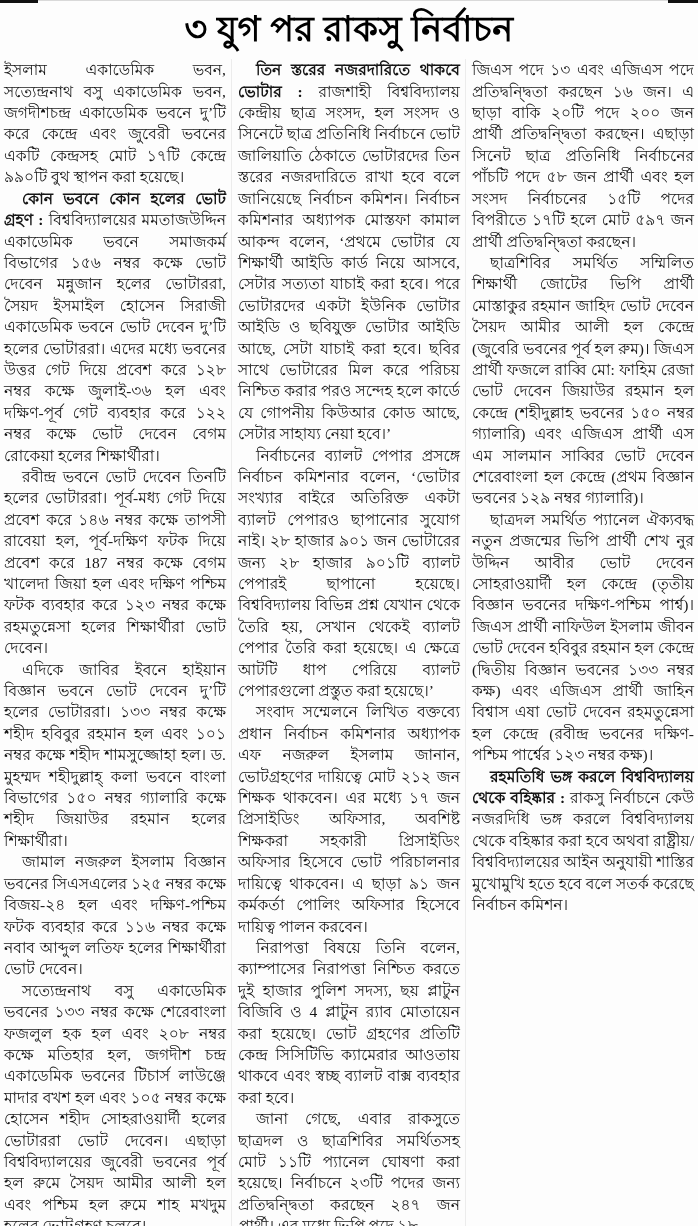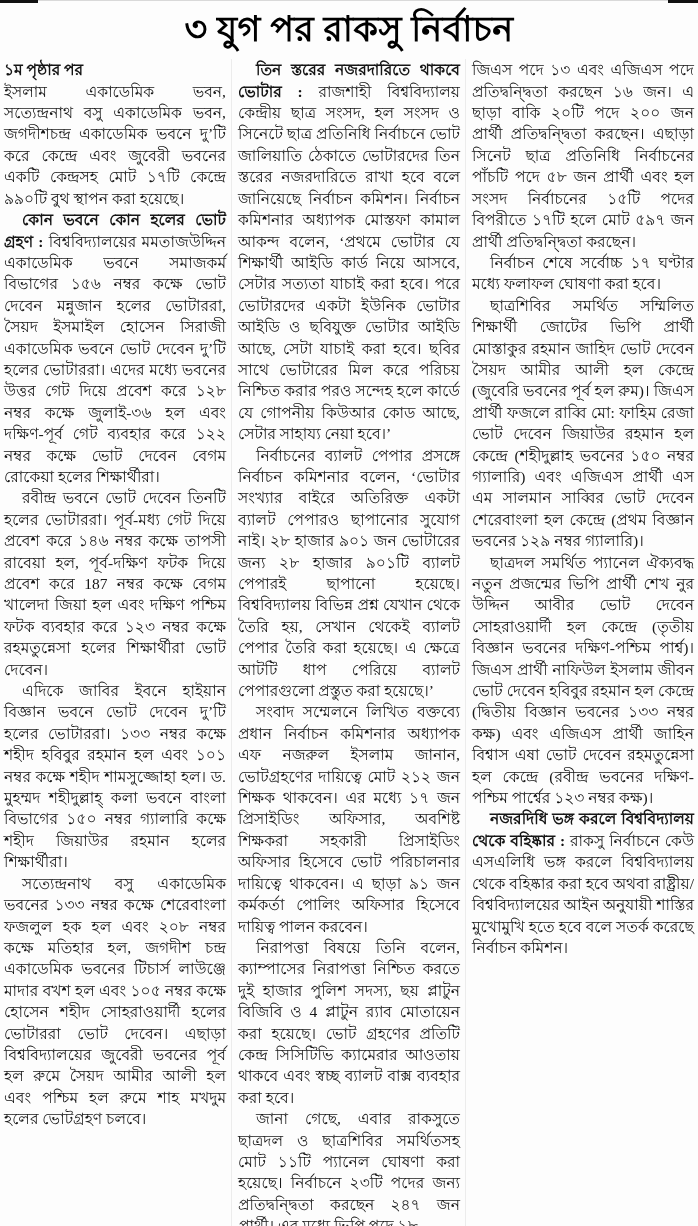--- a/index.html
+++ b/index.html
@@ -64,38 +64,37 @@
 
 <div class="page">
   <div class="crop-seg left"></div>
   <div class="crop-seg right"></div>
 
   <h1 class="headline">৩ যুগ পর রাকসু নির্বাচন</h1>
 
   <div class="columns">
 
     <div class="col">
-      <p class="continued"><b class="lead">১ম পৃষ্ঠার পর</b></p>
       <p class="noindent"><span>ইসলাম একাডেমিক ভবন, সত্যেন্দ্রনাথ বসু একাডেমিক ভবন, জগদীশচন্দ্র একাডেমিক ভবনে দু’টি করে কেন্দ্রে এবং জুবেরী ভবনের একটি কেন্দ্রসহ মোট ১৭টি কেন্দ্রে ৯৯০টি বুথ স্থাপন করা হয়েছে।</span></p>
       <p><b class="lead">কোন ভবনে কোন হলের ভোট গ্রহণ : </b><span>বিশ্ববিদ্যালয়ের মমতাজউদ্দিন একাডেমিক ভবনে সমাজকর্ম বিভাগের ১৫৬ নম্বর কক্ষে ভোট দেবেন মন্নুজান হলের ভোটাররা, সৈয়দ ইসমাইল হোসেন সিরাজী একাডেমিক ভবনে ভোট দেবেন দু’টি হলের ভোটাররা। এদের মধ্যে ভবনের উত্তর গেট দিয়ে প্রবেশ করে ১২৮ নম্বর কক্ষে জুলাই-৩৬ হল এবং দক্ষিণ-পূর্ব গেট ব্যবহার করে ১২২ নম্বর কক্ষে ভোট দেবেন বেগম রোকেয়া হলের শিক্ষার্থীরা।</span></p>
       <p><span>রবীন্দ্র ভবনে ভোট দেবেন তিনটি হলের ভোটাররা। পূর্ব-মধ্য গেট দিয়ে প্রবেশ করে ১৪৬ নম্বর কক্ষে তাপসী রাবেয়া হল, পূর্ব-দক্ষিণ ফটক দিয়ে প্রবেশ করে 187 নম্বর কক্ষে বেগম খালেদা জিয়া হল এবং দক্ষিণ পশ্চিম ফটক ব্যবহার করে ১২৩ নম্বর কক্ষে রহমতুন্নেসা হলের শিক্ষার্থীরা ভোট দেবেন।</span></p>
       <p><span>এদিকে জাবির ইবনে হাইয়ান বিজ্ঞান ভবনে ভোট দেবেন দু’টি হলের ভোটাররা। ১৩৩ নম্বর কক্ষে শহীদ হবিবুর রহমান হল এবং ১০১ নম্বর কক্ষে শহীদ শামসুজ্জোহা হল। ড. মুহম্মদ শহীদুল্লাহ্‌ কলা ভবনে বাংলা বিভাগের ১৫০ নম্বর গ্যালারি কক্ষে শহীদ জিয়াউর রহমান হলের শিক্ষার্থীরা।</span></p>
+      <p><span>জামাল নজরুল ইসলাম বিজ্ঞান ভবনের সিএসএলের ১২৫ নম্বর কক্ষে বিজয়-২৪ হল এবং দক্ষিণ-পশ্চিম ফটক ব্যবহার করে ১১৬ নম্বর কক্ষে নবাব আব্দুল লতিফ হলের শিক্ষার্থীরা ভোট দেবেন।</span></p>
       <p><span>সত্যেন্দ্রনাথ বসু একাডেমিক ভবনের ১৩৩ নম্বর কক্ষে শেরেবাংলা ফজলুল হক হল এবং ২০৮ নম্বর কক্ষে মতিহার হল, জগদীশ চন্দ্র একাডেমিক ভবনের টিচার্স লাউঞ্জে মাদার বখশ হল এবং ১০৫ নম্বর কক্ষে হোসেন শহীদ সোহরাওয়ার্দী হলের ভোটাররা ভোট দেবেন। এছাড়া বিশ্ববিদ্যালয়ের জুবেরী ভবনের পূর্ব হল রুমে সৈয়দ আমীর আলী হল এবং পশ্চিম হল রুমে শাহ মখদুম হলের ভোটগ্রহণ চলবে।</span></p>
     </div>
 
     <div class="col">
       <p><b class="lead">তিন স্তরের নজরদারিতে থাকবে ভোটার : </b><span>রাজশাহী বিশ্ববিদ্যালয় কেন্দ্রীয় ছাত্র সংসদ, হল সংসদ ও সিনেটে ছাত্র প্রতিনিধি নির্বাচনে ভোট জালিয়াতি ঠেকাতে ভোটারদের তিন স্তরের নজরদারিতে রাখা হবে বলে জানিয়েছে নির্বাচন কমিশন। নির্বাচন কমিশনার অধ্যাপক মোস্তফা কামাল আকন্দ বলেন, ‘প্রথমে ভোটার যে শিক্ষার্থী আইডি কার্ড নিয়ে আসবে, সেটার সত্যতা যাচাই করা হবে। পরে ভোটারদের একটা ইউনিক ভোটার আইডি ও ছবিযুক্ত ভোটার আইডি আছে, সেটা যাচাই করা হবে। ছবির সাথে ভোটারের মিল করে পরিচয় নিশ্চিত করার পরও সন্দেহ হলে কার্ডে যে গোপনীয় কিউআর কোড আছে, সেটার সাহায্য নেয়া হবে।’</span></p>
       <p><span>নির্বাচনের ব্যালট পেপার প্রসঙ্গে নির্বাচন কমিশনার বলেন, ‘ভোটার সংখ্যার বাইরে অতিরিক্ত একটা ব্যালট পেপারও ছাপানোর সুযোগ নাই। ২৮ হাজার ৯০১ জন ভোটারের জন্য ২৮ হাজার ৯০১টি ব্যালট পেপারই ছাপানো হয়েছে। বিশ্ববিদ্যালয় বিভিন্ন প্রশ্ন যেখান থেকে তৈরি হয়, সেখান থেকেই ব্যালট পেপার তৈরি করা হয়েছে। এ ক্ষেত্রে আটটি ধাপ পেরিয়ে ব্যালট পেপারগুলো প্রস্তুত করা হয়েছে।’</span></p>
       <p><span>সংবাদ সম্মেলনে লিখিত বক্তব্যে প্রধান নির্বাচন কমিশনার অধ্যাপক এফ নজরুল ইসলাম জানান, ভোটগ্রহণের দায়িত্বে মোট ২১২ জন শিক্ষক থাকবেন। এর মধ্যে ১৭ জন প্রিসাইডিং অফিসার, অবশিষ্ট শিক্ষকরা সহকারী প্রিসাইডিং অফিসার হিসেবে ভোট পরিচালনার দায়িত্বে থাকবেন। এ ছাড়া ৯১ জন কর্মকর্তা পোলিং অফিসার হিসেবে দায়িত্ব পালন করবেন।</span></p>
       <p><span>নিরাপত্তা বিষয়ে তিনি বলেন, ক্যাম্পাসের নিরাপত্তা নিশ্চিত করতে দুই হাজার পুলিশ সদস্য, ছয় প্লাটুন বিজিবি ও 4 প্লাটুন র‍্যাব মোতায়েন করা হয়েছে। ভোট গ্রহণের প্রতিটি কেন্দ্র সিসিটিভি ক্যামেরার আওতায় থাকবে এবং স্বচ্ছ ব্যালট বাক্স ব্যবহার করা হবে।</span></p>
       <p><span>জানা গেছে, এবার রাকসুতে ছাত্রদল ও ছাত্রশিবির সমর্থিতসহ মোট ১১টি প্যানেল ঘোষণা করা হয়েছে। নির্বাচনে ২৩টি পদের জন্য প্রতিদ্বন্দ্বিতা করছেন ২৪৭ জন প্রার্থী। এর মধ্যে ভিপি পদে ১৮,</span></p>
     </div>
 
     <div class="col">
       <p class="noindent"><span>জিএস পদে ১৩ এবং এজিএস পদে প্রতিদ্বন্দ্বিতা করছেন ১৬ জন। এ ছাড়া বাকি ২০টি পদে ২০০ জন প্রার্থী প্রতিদ্বন্দ্বিতা করছেন। এছাড়া সিনেট ছাত্র প্রতিনিধি নির্বাচনের পাঁচটি পদে ৫৮ জন প্রার্থী এবং হল সংসদ নির্বাচনের ১৫টি পদের বিপরীতে ১৭টি হলে মোট ৫৯৭ জন প্রার্থী প্রতিদ্বন্দ্বিতা করছেন।</span></p>
-      <p><span>নির্বাচন শেষে সর্বোচ্চ ১৭ ঘণ্টার মধ্যে ফলাফল ঘোষণা করা হবে।</span></p>
       <p><span>ছাত্রশিবির সমর্থিত সম্মিলিত শিক্ষার্থী জোটের ভিপি প্রার্থী মোস্তাকুর রহমান জাহিদ ভোট দেবেন সৈয়দ আমীর আলী হল কেন্দ্রে (জুবেরি ভবনের পূর্ব হল রুম)। জিএস প্রার্থী ফজলে রাব্বি মো: ফাহিম রেজা ভোট দেবেন জিয়াউর রহমান হল কেন্দ্রে (শহীদুল্লাহ ভবনের ১৫০ নম্বর গ্যালারি) এবং এজিএস প্রার্থী এস এম সালমান সাব্বির ভোট দেবেন শেরেবাংলা হল কেন্দ্রে (প্রথম বিজ্ঞান ভবনের ১২৯ নম্বর গ্যালারি)।</span></p>
       <p><span>ছাত্রদল সমর্থিত প্যানেল ঐক্যবদ্ধ নতুন প্রজন্মের ভিপি প্রার্থী শেখ নুর উদ্দিন আবীর ভোট দেবেন সোহরাওয়ার্দী হল কেন্দ্রে (তৃতীয় বিজ্ঞান ভবনের দক্ষিণ-পশ্চিম পার্শ্ব)। জিএস প্রার্থী নাফিউল ইসলাম জীবন ভোট দেবেন হবিবুর রহমান হল কেন্দ্রে (দ্বিতীয় বিজ্ঞান ভবনের ১৩৩ নম্বর কক্ষ) এবং এজিএস প্রার্থী জাহিন বিশ্বাস এষা ভোট দেবেন রহমতুন্নেসা হল কেন্দ্রে (রবীন্দ্র ভবনের দক্ষিণ-পশ্চিম পার্শ্বের ১২৩ নম্বর কক্ষ)।</span></p>
-      <p><b class="lead">নজরদিধি ভঙ্গ করলে বিশ্ববিদ্যালয় থেকে বহিষ্কার : </b><span>রাকসু নির্বাচনে কেউ এসএলিধি ভঙ্গ করলে বিশ্ববিদ্যালয় থেকে বহিষ্কার করা হবে অথবা রাষ্ট্রীয়/ বিশ্ববিদ্যালয়ের আইন অনুযায়ী শাস্তির মুখোমুখি হতে হবে বলে সতর্ক করেছে নির্বাচন কমিশন।</span></p>
+      <p><b class="lead">রহমতিধি ভঙ্গ করলে বিশ্ববিদ্যালয় থেকে বহিষ্কার : </b><span>রাকসু নির্বাচনে কেউ নজরদিধি ভঙ্গ করলে বিশ্ববিদ্যালয় থেকে বহিষ্কার করা হবে অথবা রাষ্ট্রীয়/ বিশ্ববিদ্যালয়ের আইন অনুযায়ী শাস্তির মুখোমুখি হতে হবে বলে সতর্ক করেছে নির্বাচন কমিশন।</span></p>
     </div>
 
   </div>
 </div>
 
 </body></html>

